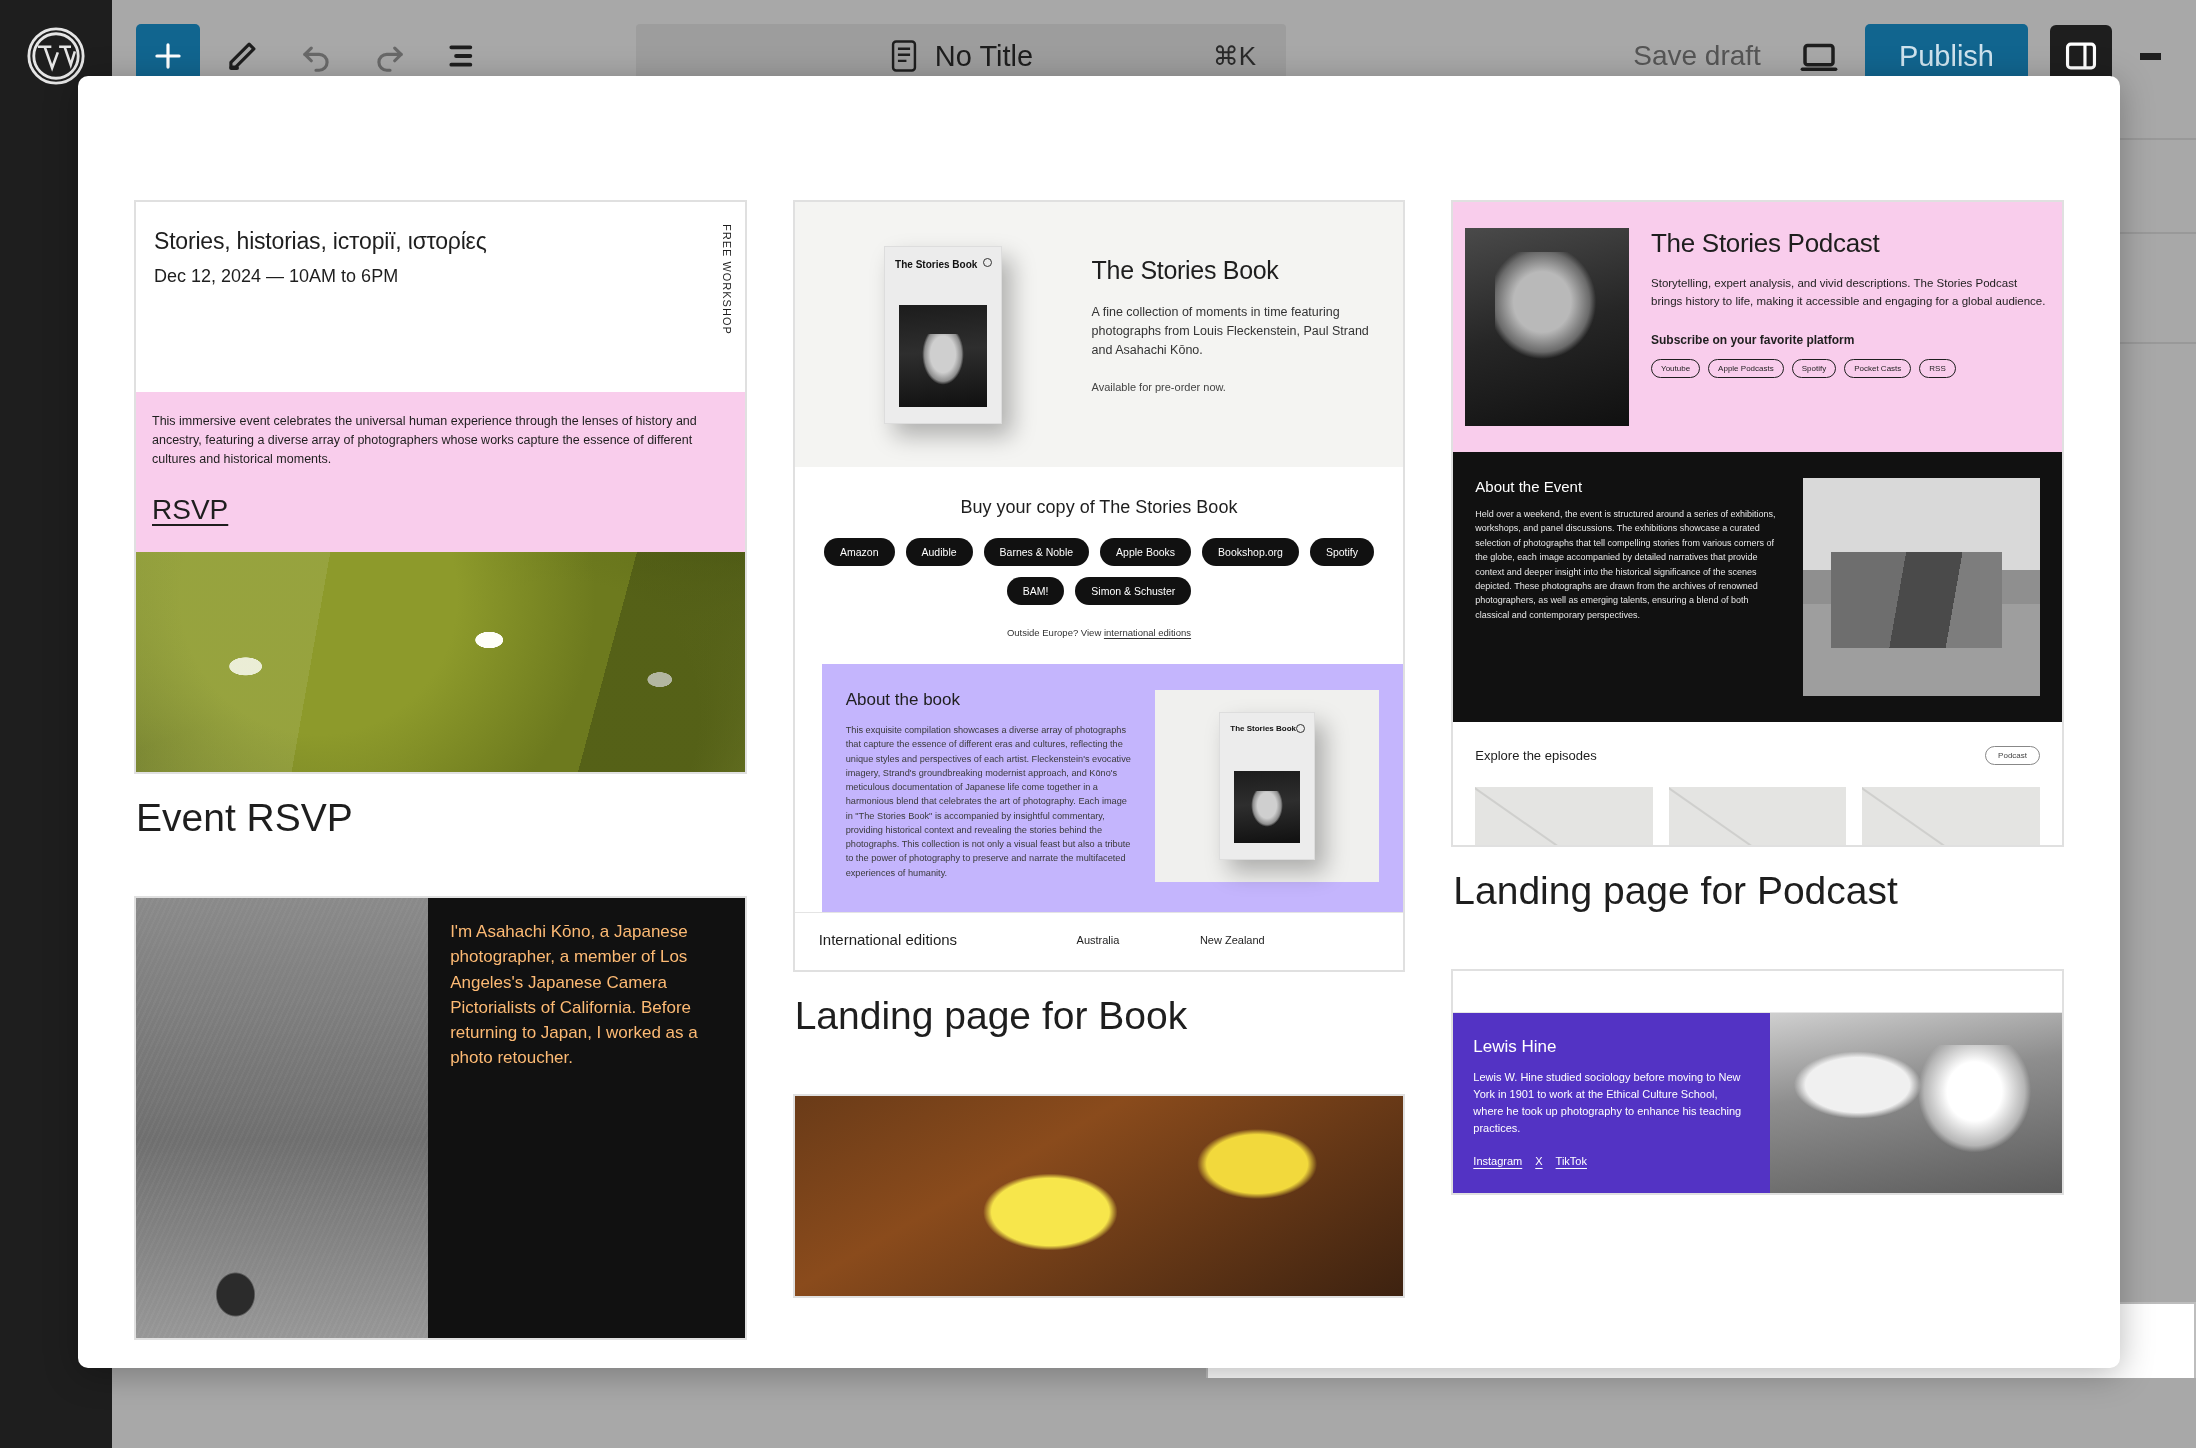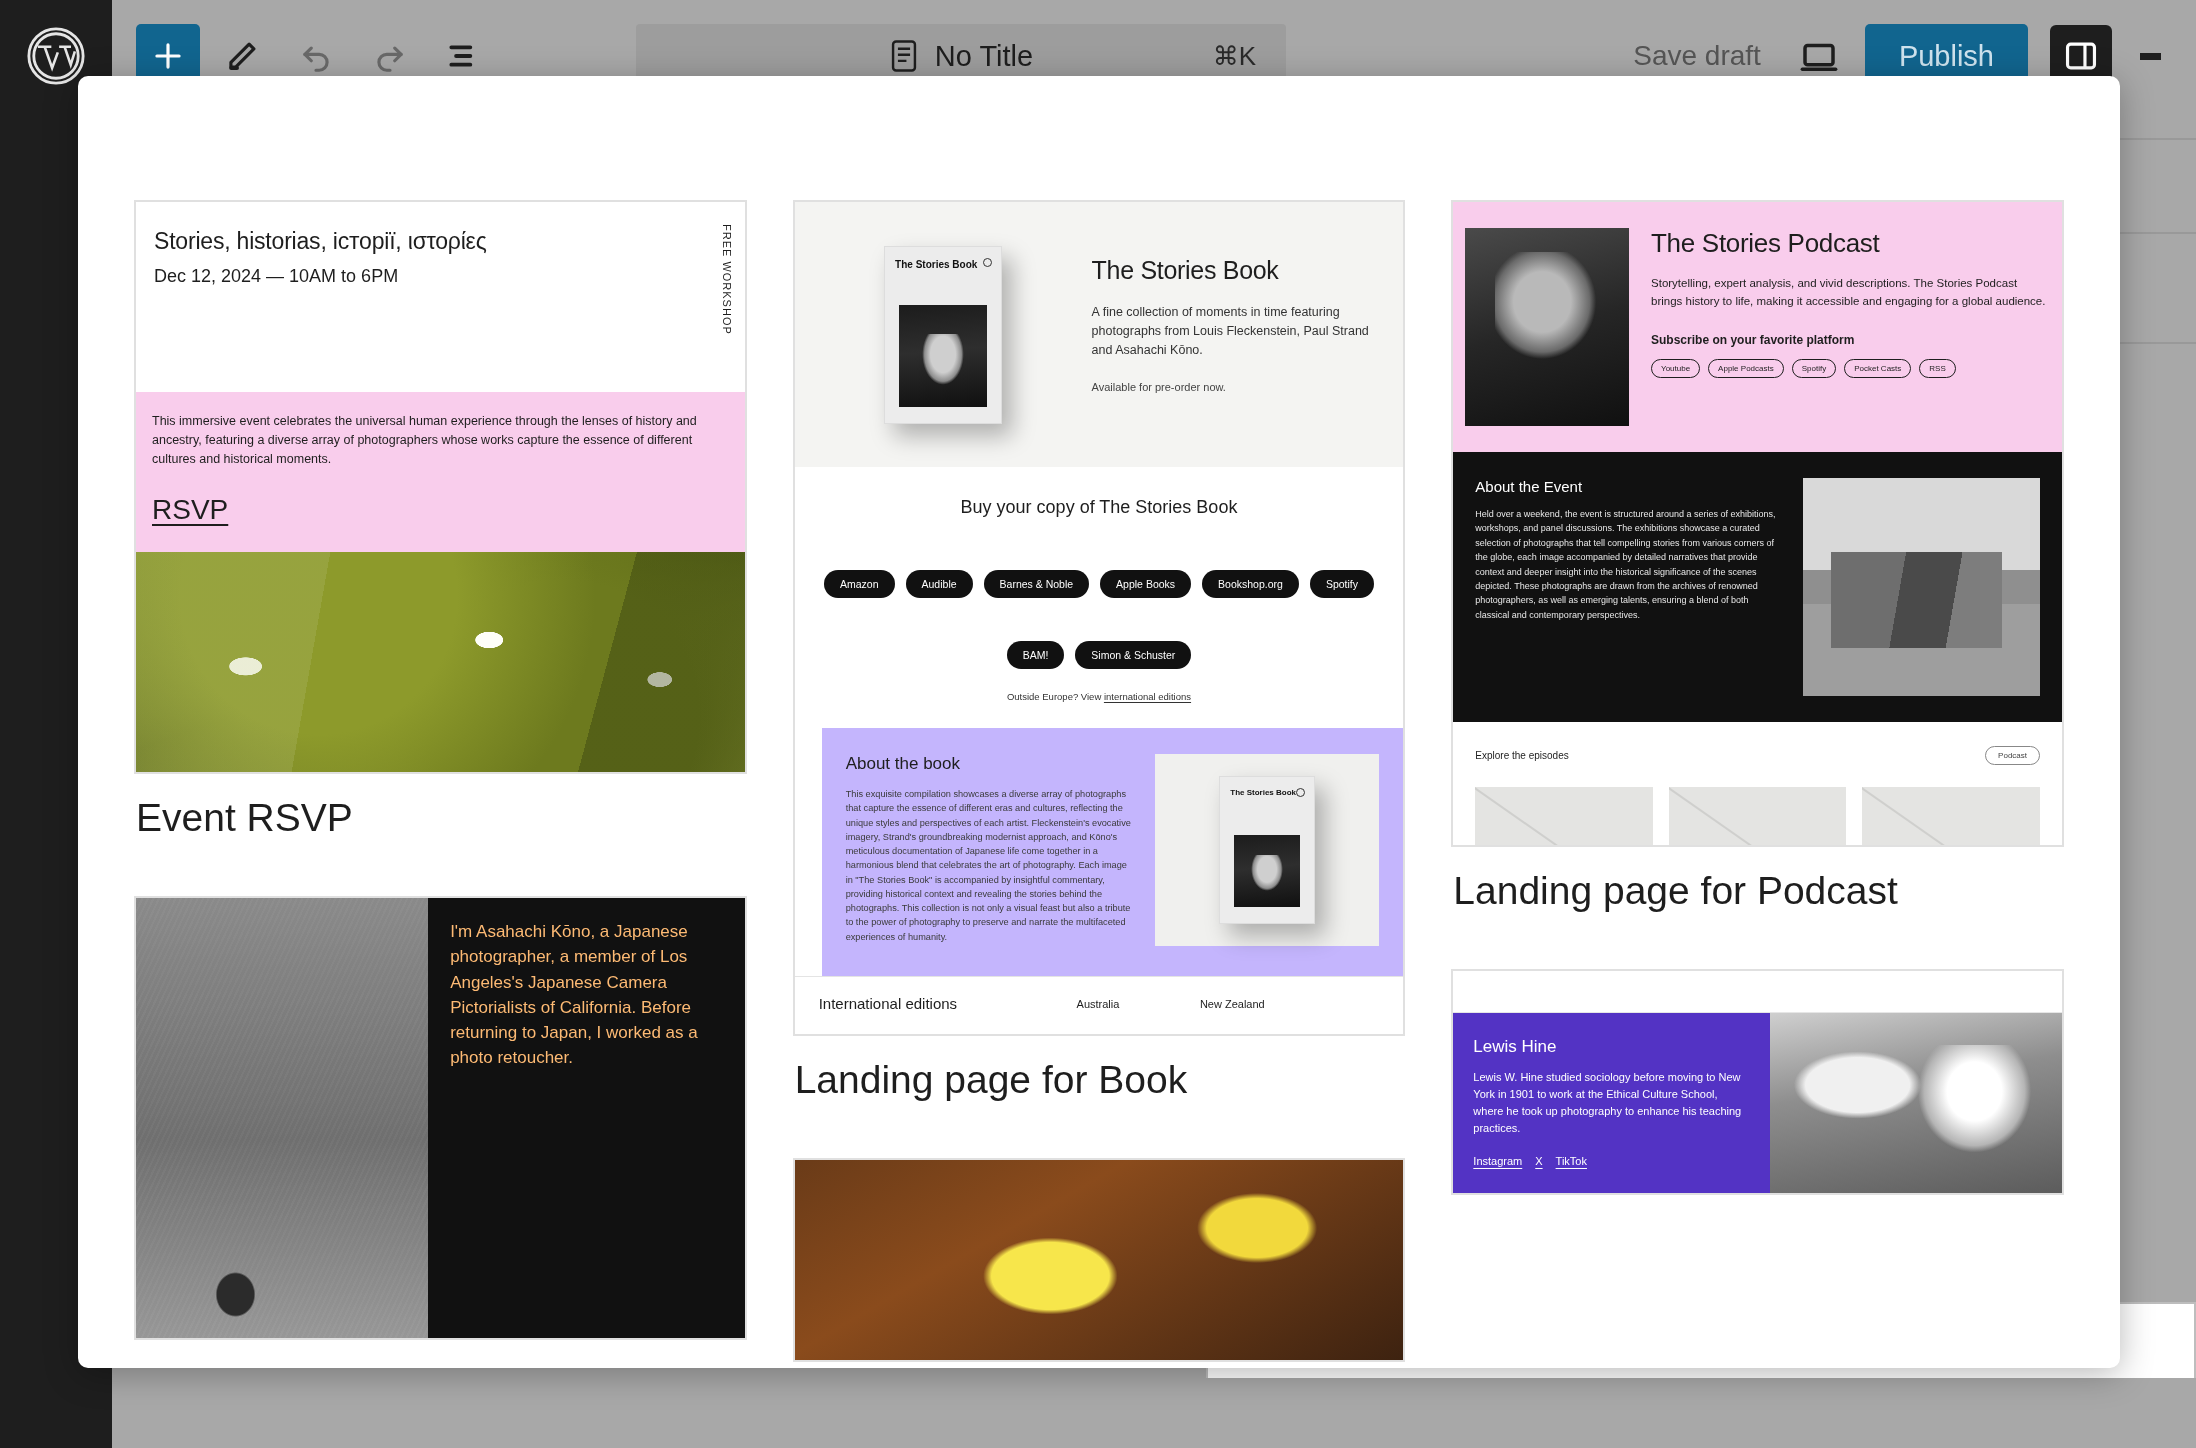--- a/index.html
+++ b/index.html
@@ -211,21 +211,21 @@
   .bk-hero-txt { flex: 1; padding-top: 24px; }
   .bk-h1 { font-size: 25px; color: #1e1e1e; letter-spacing: -0.3px; }
   .bk-p { font-size: 12.5px; line-height: 1.5; color: #333; margin-top: 18px; }
   .bk-pre { font-size: 11px; color: #444; margin-top: 22px; }
 
   .bk-buy { background: #fff; padding: 30px 24px 26px 24px; text-align: center; }
   .bk-buy-h { font-size: 18px; color: #1e1e1e; }
   .bk-chips { display: flex; flex-wrap: wrap; justify-content: center; gap: 11px; margin-top: 20px; }
   .bk-chip {
     background: #111; color: #fff; border-radius: 999px;
-    font-size: 10.5px; padding: 8px 16px; white-space: nowrap; margin-top: 32px;
+    font-size: 10.5px; padding: 8px 16px; white-space: nowrap;
   }
   .bk-intl { font-size: 9.5px; color: #333; margin-top: 22px; }
   .bk-intl u { text-underline-offset: 2px; }
 
   .bk-about { display: flex; gap: 22px; padding: 26px 24px 30px 24px; background: #c4b5fd; margin-left: 27px; }
   .bk-about-txt { flex: 1; }
   .bk-about-h { font-size: 17px; color: #1e1e1e; }
   .bk-about-p { font-size: 9.2px; line-height: 1.55; color: #3a3a3a; margin-top: 13px; }
   .bk-about-img {
     flex: 0 0 42%; background: #f0f0ee; display: flex; align-items: center; justify-content: center;
@@ -286,21 +286,21 @@
     background: #e4e4e2; position: relative; overflow: hidden;
   }
   .ph-box::after {
     content:""; position:absolute; left:0; top:0; width: 141%; height: 2px;
     background: #cfcfcd; transform-origin: 0 0; transform: rotate(35deg);
   }
   .pd-logos .ph-box { width: 64px; height: 48px; }
 
   .pd-episodes { background: #fff; padding: 24px 22px 0 22px; }
   .pd-ep-head { display: flex; align-items: center; justify-content: space-between; }
-  .pd-ep-h { font-size: 10px; color: #1e1e1e; }
+  .pd-ep-h { font-size: 13px; color: #1e1e1e; }
   .pd-ep-tag { border: 1px solid #888; border-radius: 999px; font-size: 8px; padding: 4px 12px; color: #444; }
   .pd-ep-grid { display: flex; gap: 16px; margin-top: 22px; }
   .pd-ep-grid .ph-box { flex: 1; height: 58px; }
 
   
   .lh-wrap { background: #fff; }
   .lh-topbar { height: 42px; border-bottom: 1px solid #e6e6e6; }
   .lh-body { display: flex; height: 180px; }
   .lh-purple { flex: 0 0 52%; background: #5333c4; padding: 24px 20px; color: #fff; }
   .lh-h { font-size: 17px; }

